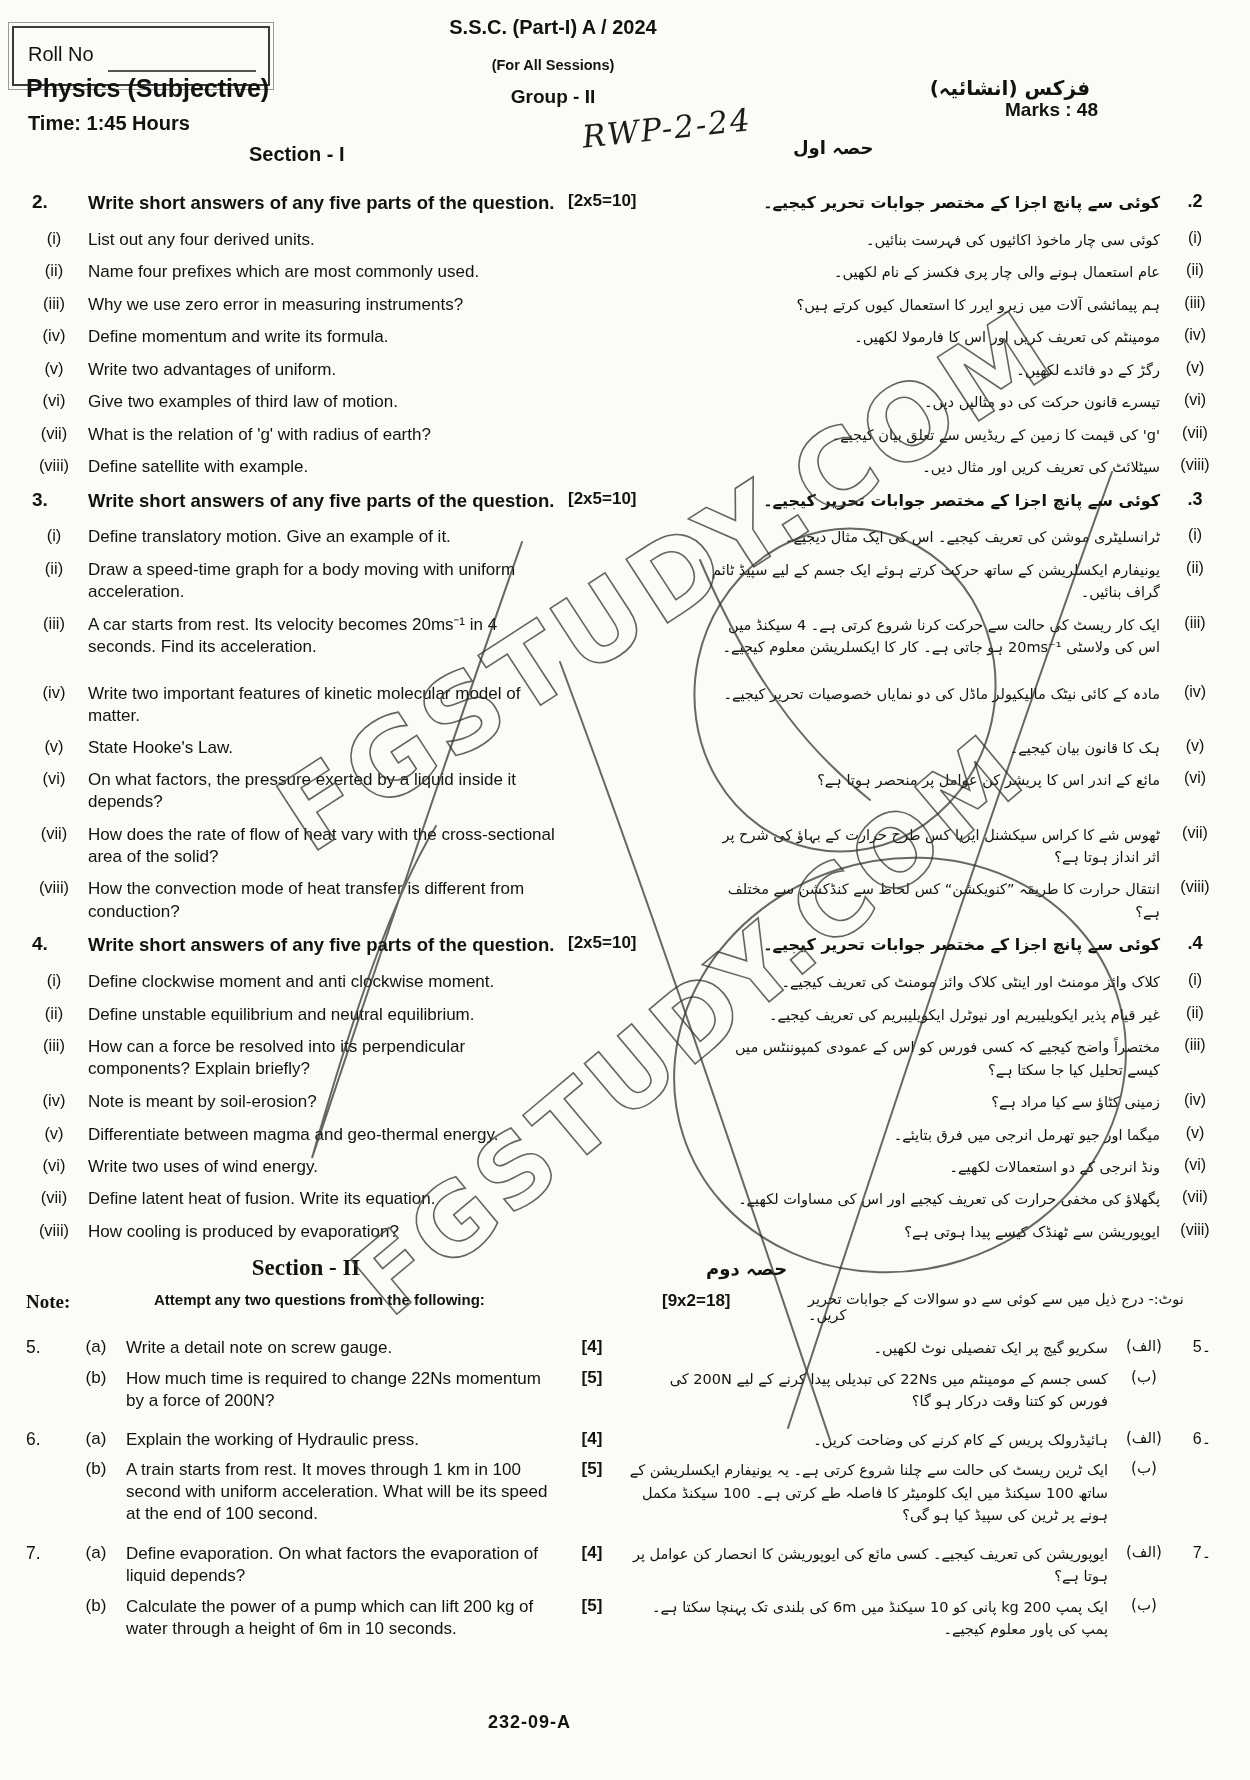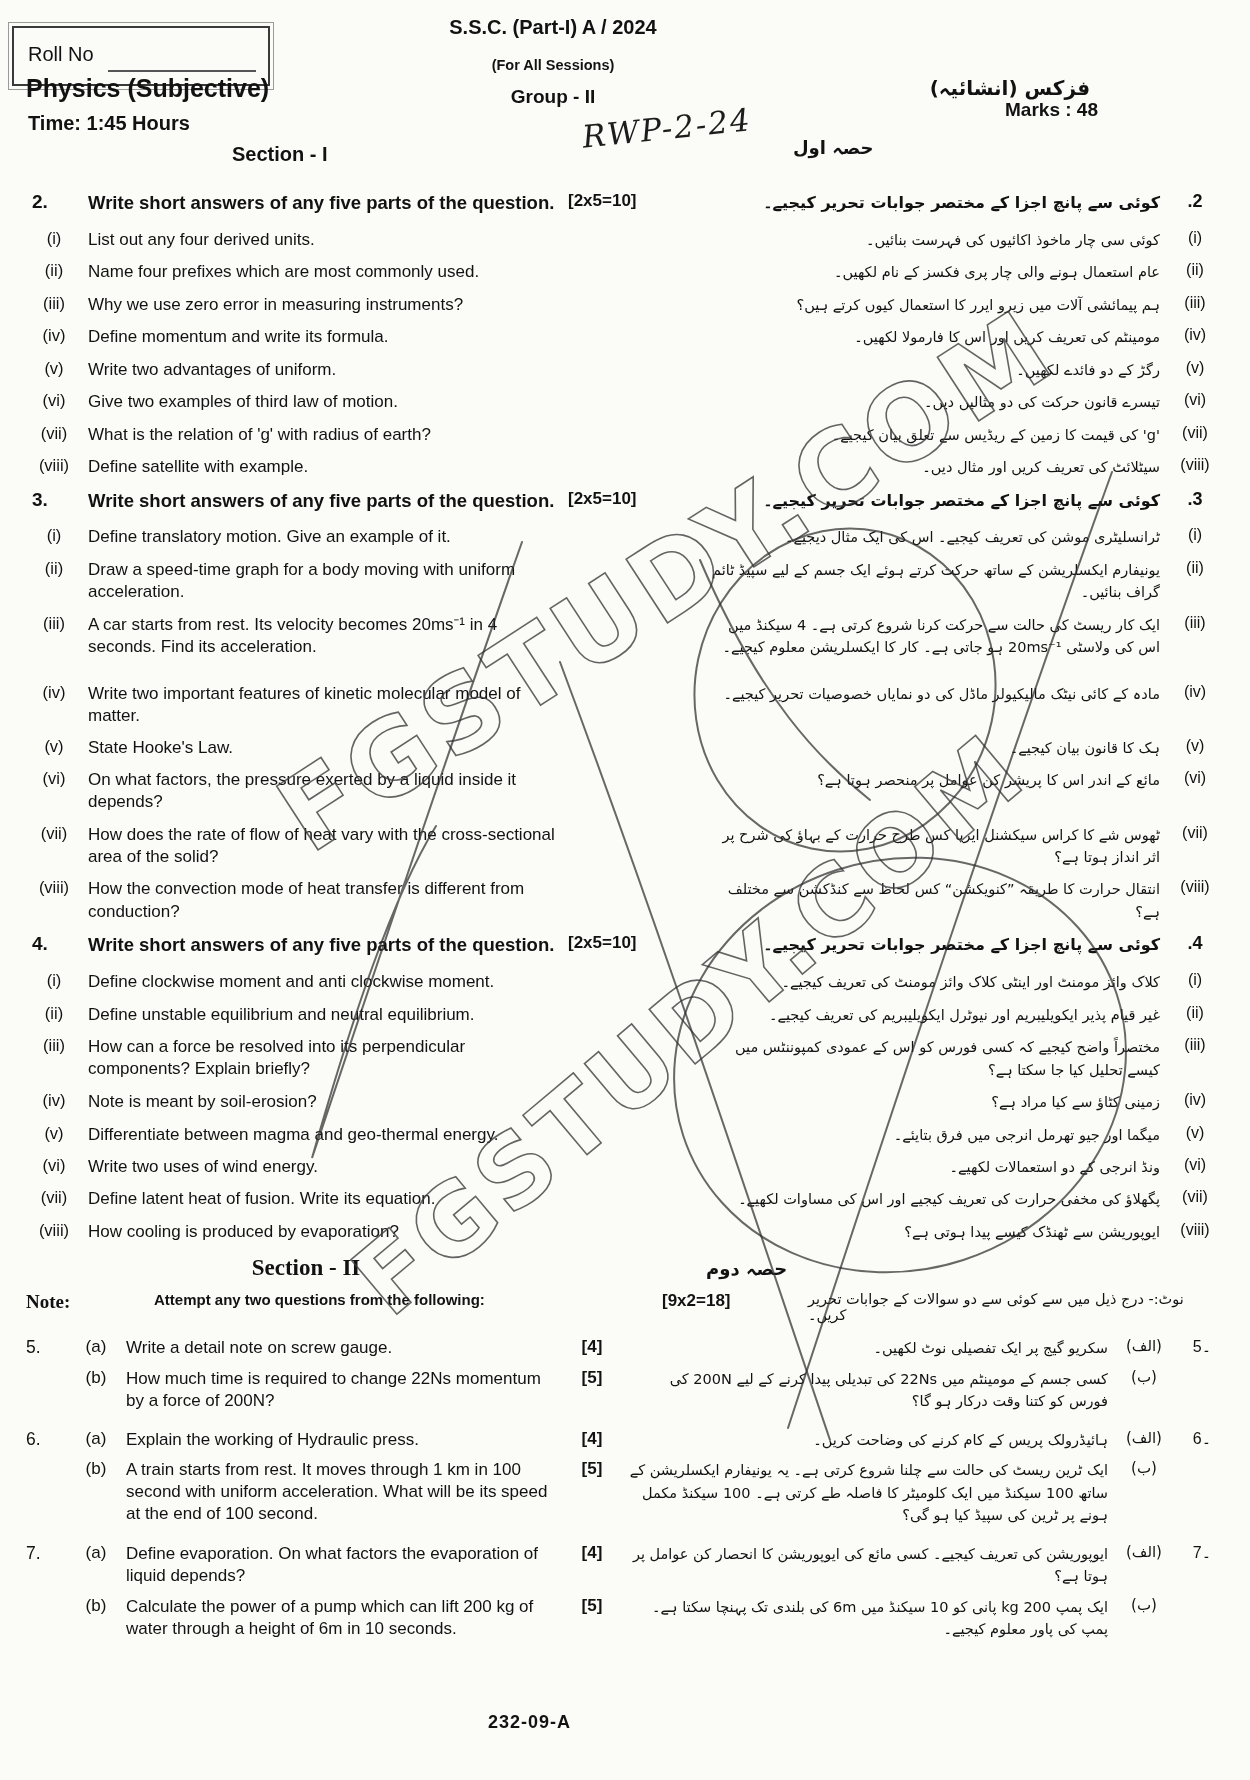--- a/index.html
+++ b/index.html
@@ -19,21 +19,21 @@
   .ctitle .l1 { font-weight:bold; font-size:20px; }
   .ctitle .l2 { font-weight:bold; font-size:14.5px; margin-top:18px; }
   .ctitle .grp { font-weight:bold; font-size:19px; margin-top:13px; }
   .subj { position:absolute; left:26px; top:74px; font-weight:bold; font-size:25px; }
   .time { position:absolute; left:28px; top:112px; font-weight:bold; font-size:20px; }
   .ur { direction:rtl; font-family:"DejaVu Sans", sans-serif; }
   .usubj { position:absolute; right:160px; top:60px; font-weight:bold; font-size:20px;margin-top:16px; }
   .marks-total { position:absolute; right:152px; top:99px; font-weight:bold; font-size:19px; }
   .handw { position:absolute; left:582px; top:110px; font-family:"DejaVu Serif", serif;
            font-style:italic; font-size:31px; transform:rotate(-6deg); letter-spacing:2px; color:#1c1c1c; }
-  .sec1en { position:absolute; left:232px; top:143px; font-weight:bold; font-size:20px; }
+  .sec1en { position:absolute; left:249px; top:143px; font-weight:bold; font-size:20px; }
   .sec1ur { position:absolute; left:793px; top:137px; font-weight:bold; font-size:18px; }
   
   .main { position:absolute; left:0; top:181px; width:100%; padding:0 26px; }
   .row { display:grid; grid-template-columns:56px 474px 132px 1fr 58px; column-gap:6px;
          align-items:start; margin-bottom:10px; }
   .row > .r   { grid-column:1; text-align:center; font-size:16.5px; }
   .row > .en  { grid-column:2; font-size:17px; line-height:1.3; }
   .row > .mk  { grid-column:3; font-weight:bold; font-size:17px; }
   .row > .urt { grid-column:4; direction:rtl; text-align:right; font-family:"DejaVu Sans",sans-serif;
                 font-size:14.5px; line-height:1.55; }

